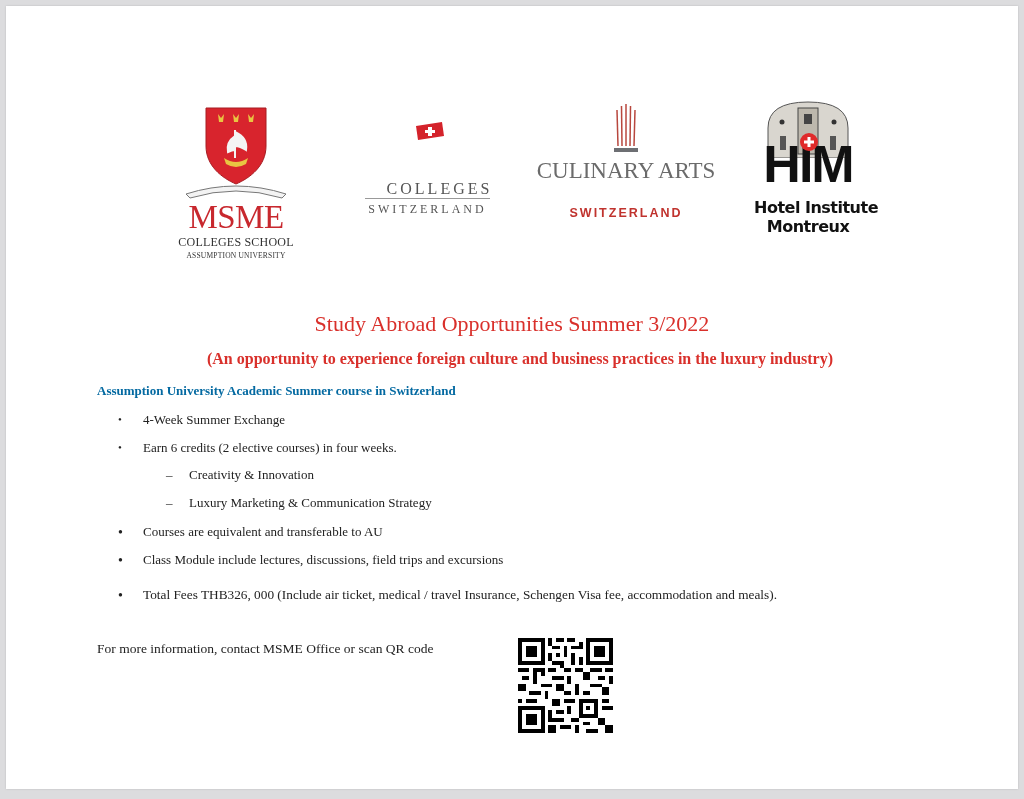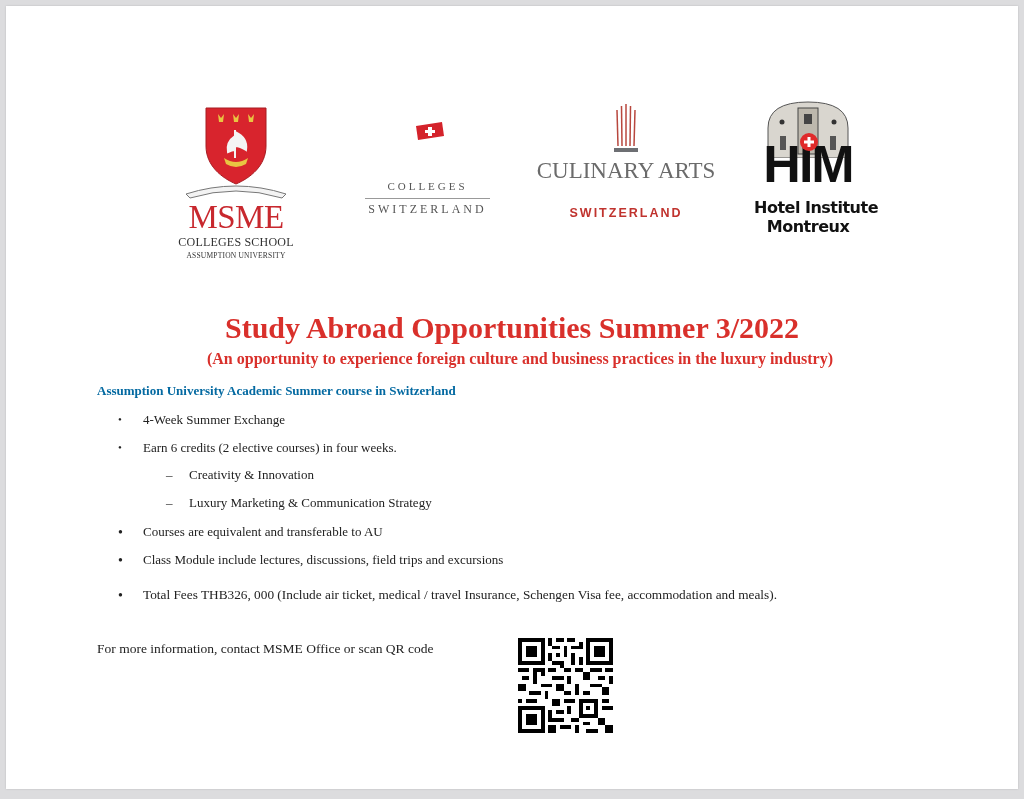--- a/index.html
+++ b/index.html
@@ -17,36 +17,36 @@
   .abs { position: absolute; }
 
   
   .logo-msme { left: 174px; top: 100px; width: 124px; height: 165px; text-align: center; }
   .msme-name { position: absolute; left: 0; width: 124px; top: 100px; font-family: "Liberation Serif", serif; font-size: 33px; color: #c8282e; letter-spacing: -0.5px; line-height: 34px; }
   .msme-sub1 { position: absolute; left: 0; width: 124px; top: 135px; font-size: 12px; color: #333; letter-spacing: 0.2px; }
   .msme-sub2 { position: absolute; left: 0; width: 124px; top: 151px; font-size: 7.5px; color: #333; letter-spacing: 0.2px; }
 
   .logo-cesar { left: 345px; top: 118px; width: 165px; height: 105px; text-align: center; }
   .cesar-script { position: absolute; left: 0; top: 10px; width: 165px; font-family: "Liberation Serif", serif; font-style: italic; font-size: 40px; color: #b8952e; letter-spacing: -1px; }
-  .cesar-colleges { position: absolute; left: 0; top: 62px; width: 165px; font-size: 11px; letter-spacing: 3px; color: #555; }
+  .cesar-colleges { position: absolute; left: 12px; top: 62px; width: 165px; font-size: 16px; letter-spacing: 3px; color: #555; }
   .cesar-line { position: absolute; left: 20px; top: 80px; width: 125px; height: 1px; background: #999; }
   .cesar-swiss { position: absolute; left: 0; top: 84px; width: 165px; font-size: 12px; letter-spacing: 3px; color: #555; }
 
   .logo-culinary { left: 528px; top: 104px; width: 196px; height: 120px; text-align: center; }
   .culinary-l1 { position: absolute; left: 0; top: 56px; width: 196px; font-size: 23px; color: #6b6b6b; line-height: 22px; }
   .culinary-l2 { position: absolute; left: 0; top: 78px; width: 196px; font-size: 23px; color: #6b6b6b; line-height: 22px; }
   .culinary-swiss { position: absolute; left: 0; top: 102px; width: 196px; font-family: "Liberation Sans", sans-serif; font-weight: bold; font-size: 12.5px; letter-spacing: 2px; color: #c0332e; }
 
   .logo-him { left: 742px; top: 98px; width: 132px; height: 140px; text-align: center; }
   .him-text { position: absolute; left: 0; top: 40px; width: 132px; font-family: "Liberation Sans", sans-serif; font-weight: bold; font-size: 52px; color: #111; letter-spacing: -2px; line-height: 52px; }
   .him-l1 { position: absolute; left: 0; top: 100px; width: 132px; font-family: "DejaVu Sans", sans-serif; font-weight: bold; font-size: 16px; color: #111; letter-spacing: -0.5px; margin-left: 8px; }
   .him-l2 { position: absolute; left: 0; top: 119px; width: 132px; font-family: "DejaVu Sans", sans-serif; font-weight: bold; font-size: 16px; color: #111; letter-spacing: -0.5px; }
 
   
-  .title { left: 0; top: 311px; width: 1024px; text-align: center; font-weight: bold; font-size: 30px; color: #d9302b; }
+  .title { left: 0; top: 311px; width: 1024px; text-align: center; font-weight: normal; font-size: 22px; color: #d9302b; }
   .subtitle { left: 0; top: 350px; width: 1024px; text-align: center; font-weight: bold; font-size: 16px; color: #d9302b; padding-left: 16px; box-sizing: border-box; }
   .section-head { left: 97px; top: 383px; font-weight: bold; font-size: 13px; color: #0369a1; }
 
   .item { font-size: 13px; color: #222; white-space: nowrap; }
   .bullet-sm { font-size: 11px; color: #222; }
   .dash { font-size: 13px; color: #222; }
 
   .contact { left: 97px; top: 641px; font-size: 13.5px; color: #222; }
   .qr { left: 518px; top: 638px; width: 95px; height: 95px; }
 </style>

